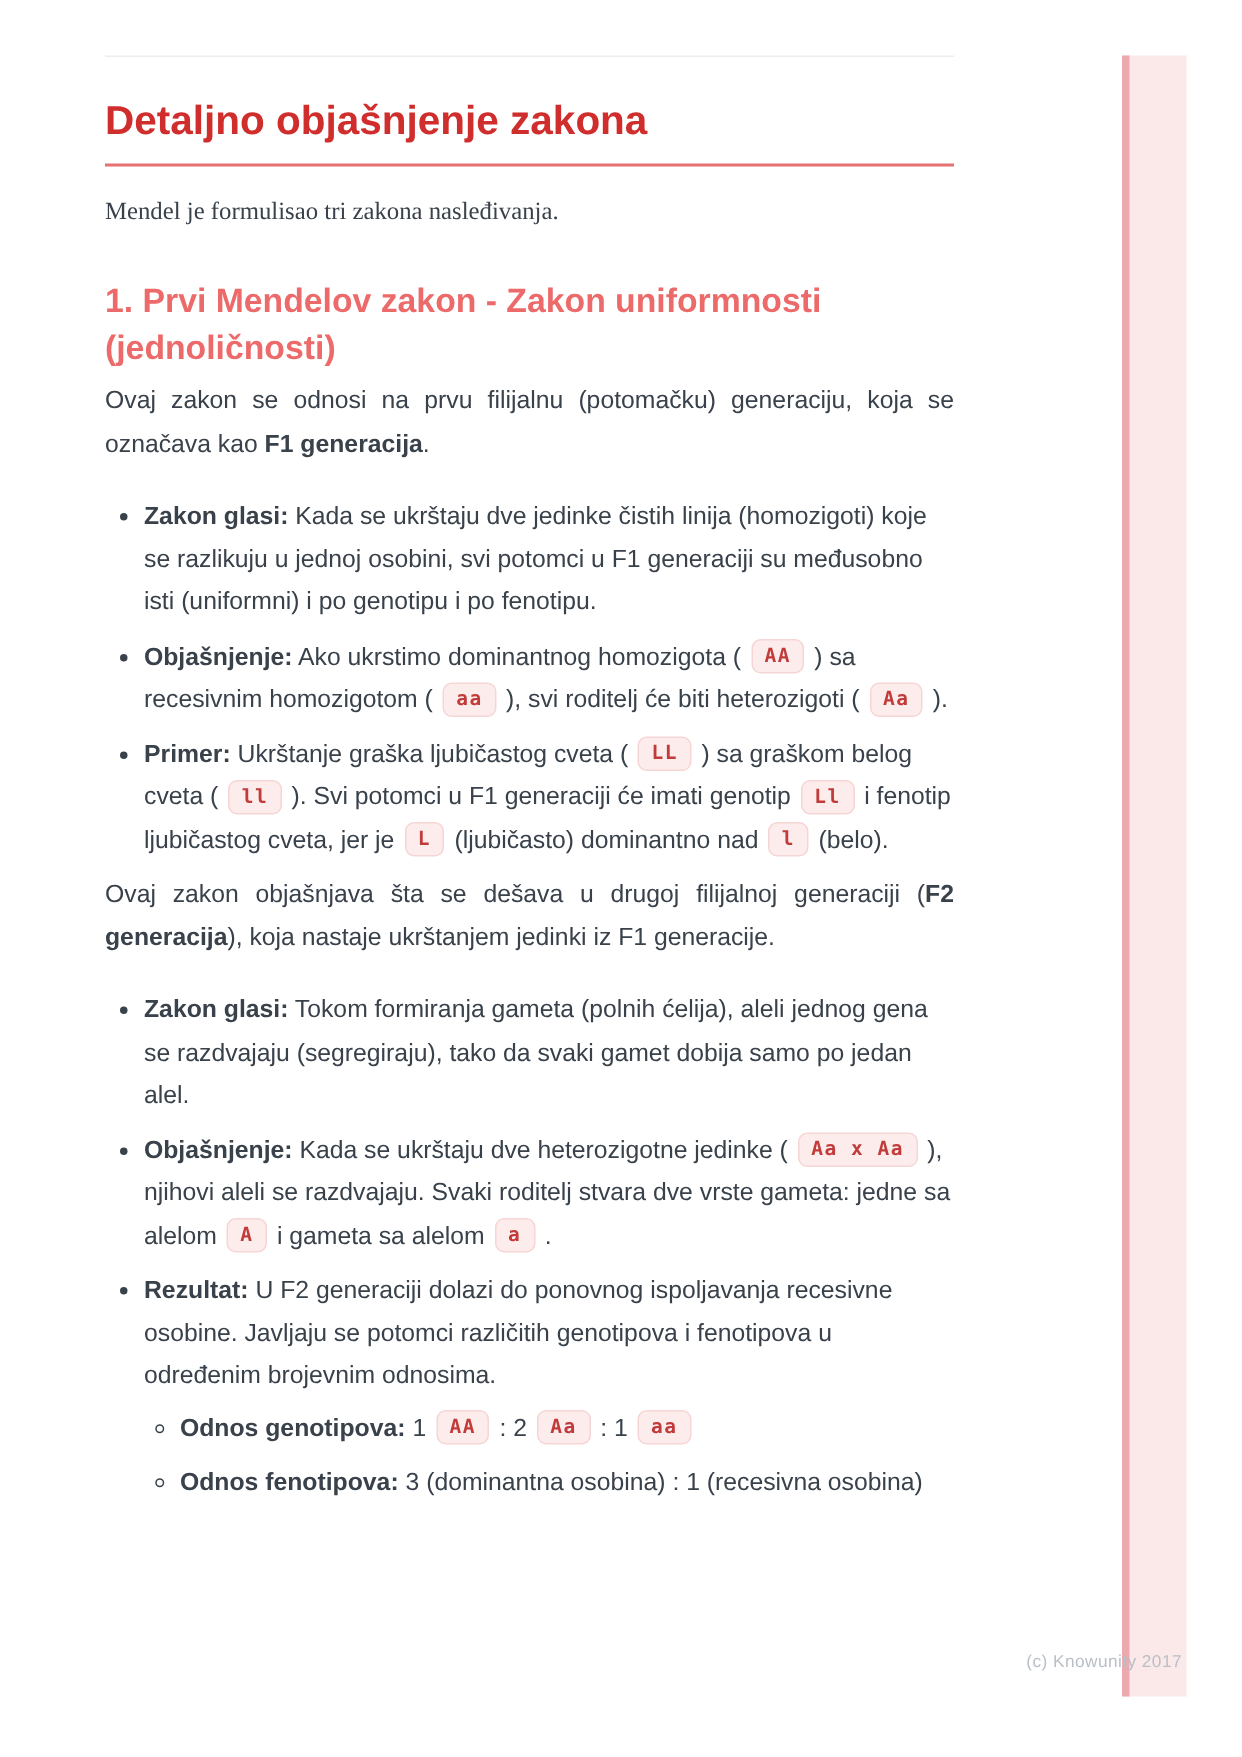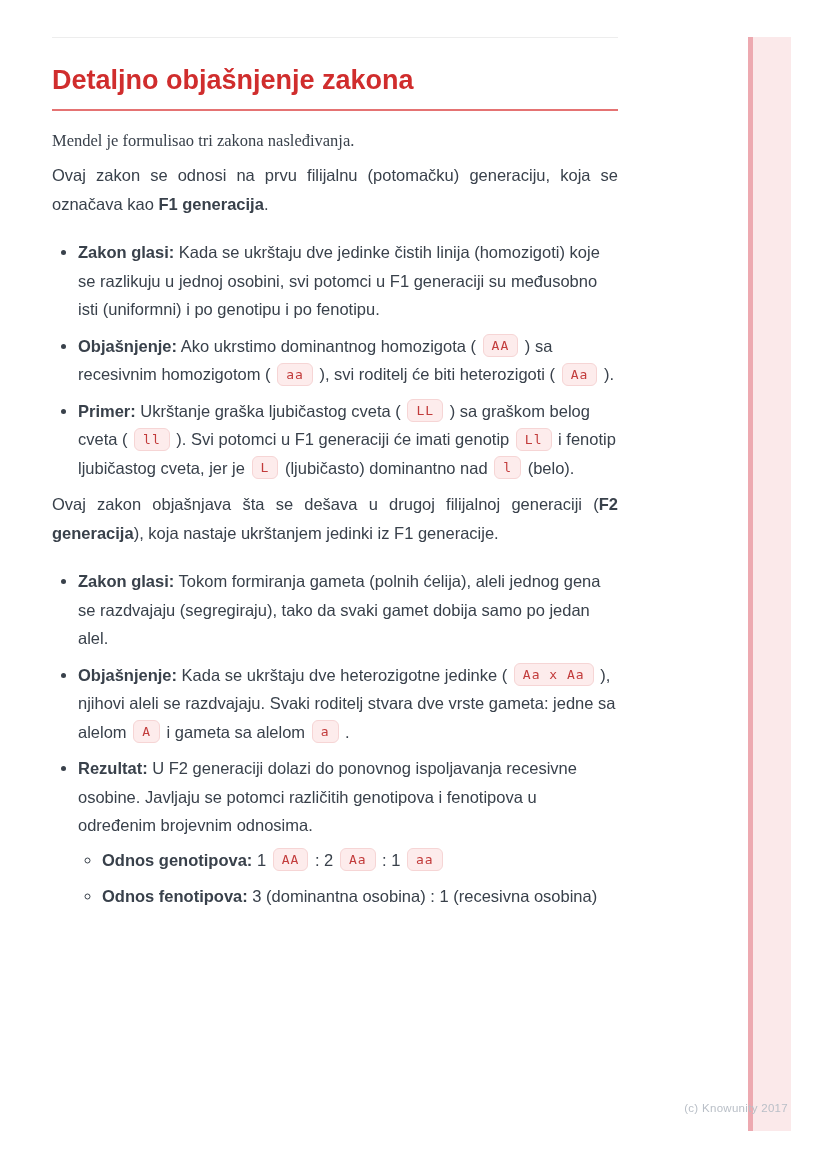--- a/index.html
+++ b/index.html
@@ -1,39 +1,39 @@
 <!DOCTYPE html>
 <html style="--title_red: #d02d2d; --title_rule: #e57373; --heading_coral: #ed6a6a; --body_text: #39414b; --badge_bg: #fdecec; --badge_border: #f6d5d5; --badge_text: #c23b3b; --divider_gray: #ededed; --footer_gray: #b9bfc7; --sidebar_pink: #fbe9ea; --sidebar_stripe: #eda9b0;"><head>
 <meta charset="utf-8">
 <style>
   html,body{margin:0;padding:0;background:#ffffff;}
   .page{
     position:relative;width:828px;height:1171px;background:#ffffff;overflow:hidden;
     font-family:"Liberation Sans",sans-serif;color:var(--body_text,#39414b);
   }
-  .content{position:absolute;left:52px;top:0;width:566px;}
+  .content{position:absolute;left:70px;top:0;width:566px;}
   .hairline{height:1px;background:var(--divider_gray,#ededed);margin-top:37px;}
   h1.title{
     margin:26px 0 0;font-size:27px;line-height:33px;font-weight:700;
     color:var(--title_red,#d02d2d);padding-bottom:12px;
     border-bottom:2px solid var(--title_rule,#e57373);
   }
   p.intro{margin:16px 0 0;font-size:16.5px;line-height:28px;font-family:Liberation Serif, serif;}
   h2.section{
     margin:30px 0 0;font-size:22.5px;line-height:31px;font-weight:700;
     color:var(--heading_coral,#ed6a6a);
   }
   p.body{margin:6px 0 0;font-size:16.5px;line-height:28.5px;text-align:justify;}
   ul.blist{margin:20px 0 0;padding-left:26px;list-style:disc;}
   ul.blist>li{font-size:16.5px;line-height:28.5px;margin-bottom:8px;}
   ul.slist{margin:6px 0 0;padding-left:24px;list-style:circle;}
   ul.slist>li{font-size:16.5px;line-height:28.5px;margin-bottom:8px;}
   strong.lbl{font-weight:700;}
   code.badge{
-    display:inline-block;font-family:"DejaVu Sans Mono",monospace;font-size:13px;font-weight:400;
+    display:inline-block;font-family:"DejaVu Sans Mono",monospace;font-size:13px;font-weight:700;
     color:var(--badge_text,#c23b3b);background:var(--badge_bg,#fdecec);
     border:1px solid var(--badge_border,#f6d5d5);border-radius:6px;
     padding:1px 8px;line-height:19px;letter-spacing:1px;vertical-align:1.5px;margin:0 2px;
   }
   .edge-bar{
     position:absolute;left:748px;top:37px;width:43px;height:1094px;box-sizing:border-box;
     background:var(--sidebar_pink,#fbe9ea);border-left:5px solid var(--sidebar_stripe,#eda9b0);
   }
   .footer{
     position:absolute;top:1102px;right:40px;font-size:11.5px;letter-spacing:.3px;
@@ -45,20 +45,21 @@
 
 <div class="page">
   <div class="content">
 
     <div class="hairline"></div>
 
     <h1 class="title">Detaljno objašnjenje zakona</h1>
 
     <p class="intro">Mendel je formulisao tri zakona nasleđivanja.</p>
 
+    <h2 class="section">1. Prvi Mendelov zakon - Zakon uniformnosti (jednoličnosti)</h2>
 
     <p class="body"><span>Ovaj zakon se odnosi na prvu filijalnu (potomačku) generaciju, koja se označava kao </span><strong class="lbl">F1 generacija</strong><span>.</span></p>
 
     <ul class="blist">
       <li><strong class="lbl">Zakon glasi:</strong><span> Kada se ukrštaju dve jedinke čistih linija (homozigoti) koje se razlikuju u jednoj osobini, svi potomci u F1 generaciji su međusobno isti (uniformni) i po genotipu i po fenotipu.</span></li>
       <li><strong class="lbl">Objašnjenje:</strong><span> Ako ukrstimo dominantnog homozigota ( </span><code class="badge">AA</code><span> ) sa recesivnim homozigotom ( </span><code class="badge">aa</code><span> ), svi roditelj će biti heterozigoti ( </span><code class="badge">Aa</code><span> ).</span></li>
       <li><strong class="lbl">Primer:</strong><span> Ukrštanje graška ljubičastog cveta ( </span><code class="badge">LL</code><span> ) sa graškom belog cveta ( </span><code class="badge">ll</code><span> ). Svi potomci u F1 generaciji će imati genotip </span><code class="badge">Ll</code><span> i fenotip ljubičastog cveta, jer je </span><code class="badge">L</code><span> (ljubičasto) dominantno nad </span><code class="badge">l</code><span> (belo).</span></li>
     </ul>
 
 

